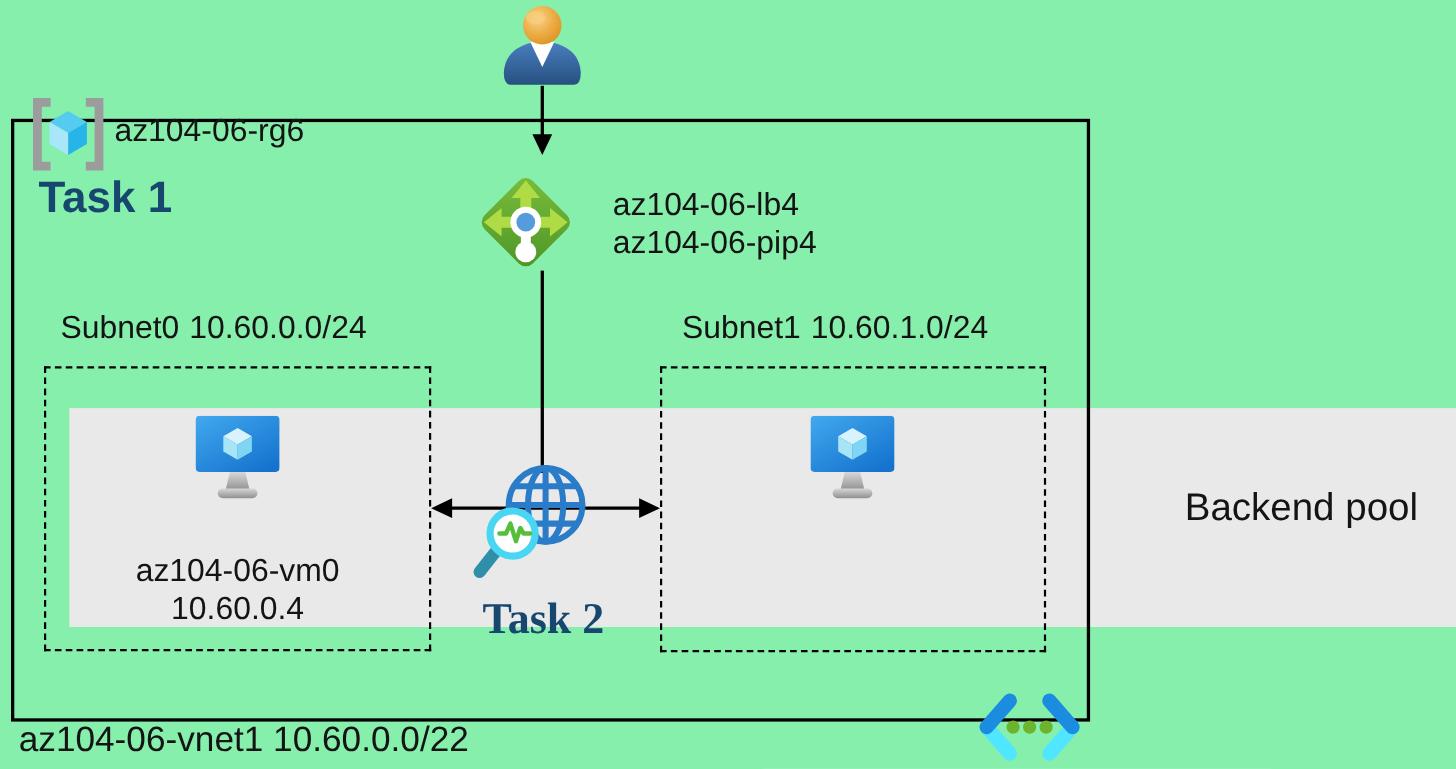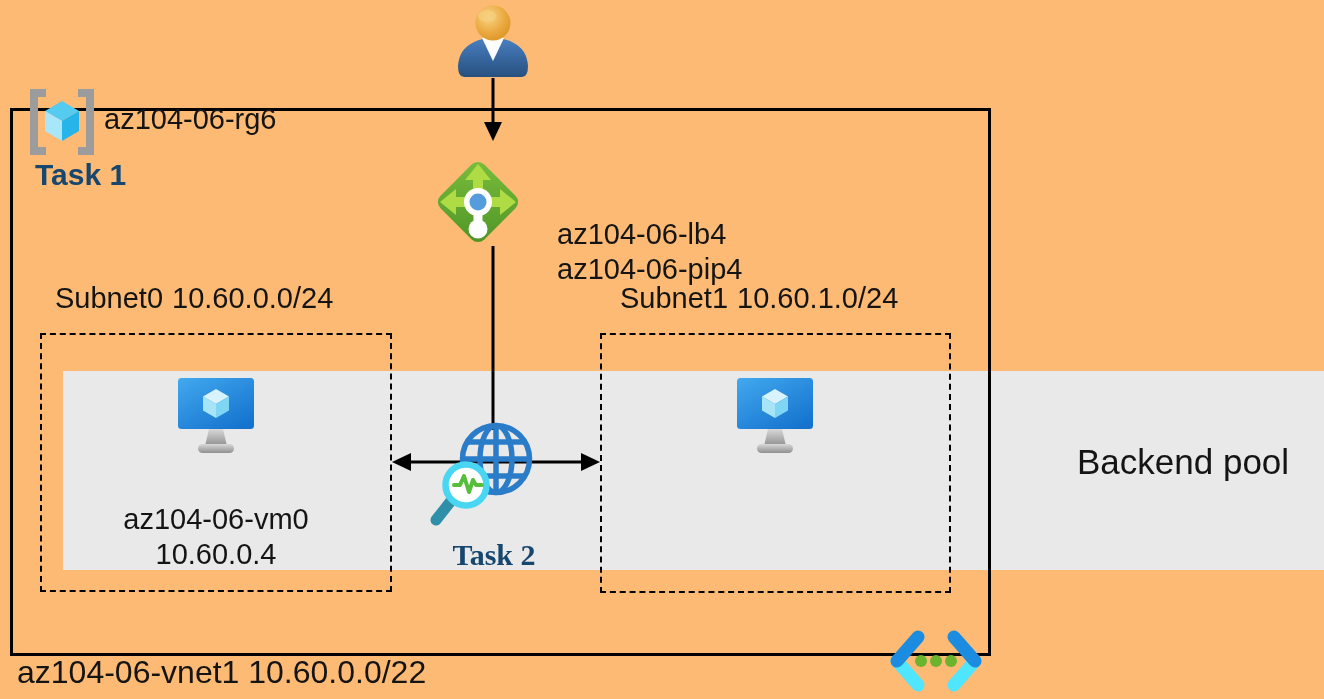--- a/index.html
+++ b/index.html
@@ -1,30 +1,30 @@
 <!DOCTYPE html>
 <html><head>
 <meta charset="utf-8">
 <style>
   html,body{margin:0;padding:0;background:#fff;}
   .canvas{
-    position:relative;width:1324px;height:699px;background:#fdba74;
+    position:relative;width:1324px;height:699px;background:#86efac;
     font-family:"Liberation Sans",sans-serif;color:#111;overflow:hidden;
   }
   .abs{position:absolute;}
   .band{left:63px;top:371px;width:1261px;height:199px;background:#E9E9E9;}
   .rg-box{left:10px;top:108px;width:981px;height:548px;border:3px solid #000;box-sizing:border-box;background:transparent;}
   .subnet-box{border:2.5px dashed #000;box-sizing:border-box;background:transparent;}
   .subnet0-box{left:40px;top:333px;width:352px;height:259px;}
   .subnet1-box{left:600px;top:333px;width:351px;height:260px;}
   .label{font-size:29px;line-height:1.2;white-space:nowrap;color:#141414;}
   .bold{font-weight:normal;}
-  .task{font-size:30px;font-weight:bold;color:#17466E;white-space:nowrap;}
+  .task{font-size:40px;font-weight:bold;color:#17466E;white-space:nowrap;}
   .vm-label{width:352px;text-align:center;font-size:29px;line-height:35px;color:#141414;}
-  .lb-label{font-size:29px;line-height:36px;color:#141414;white-space:nowrap;margin-top:48px;}
+  .lb-label{font-size:29px;line-height:36px;color:#141414;white-space:nowrap;}
   .backend-label{font-size:35px;color:#141414;white-space:nowrap;}
   .subnet-name{margin-right:9px;}
   svg{display:block;}
   .lines{left:0;top:0;pointer-events:none;}
 </style>
 </head>
 <body>
 
 <div class="canvas">
 

